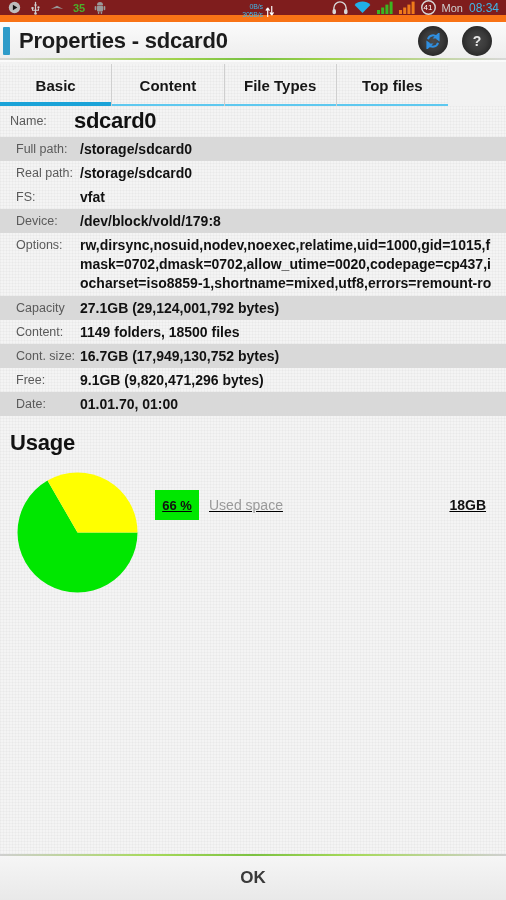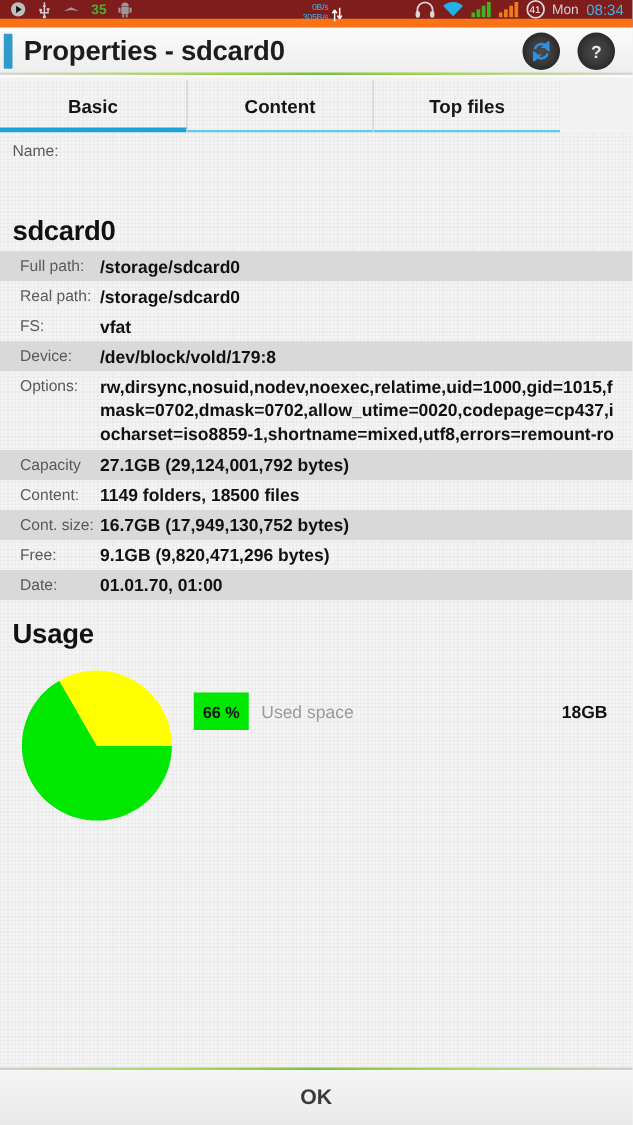--- a/index.html
+++ b/index.html
@@ -95,38 +95,38 @@
   }
   .prow.alt{ background:#d9d9d9; }
   .prow .k{
     color:#5a5a5a; font-size:12.5px; line-height:18px;
     width:64px; flex:0 0 64px; white-space:nowrap;
   }
   .prow .v{
     color:#111; font-size:14px; font-weight:bold; line-height:18px;
     flex:1; word-break:break-all;
   }
-  .prow.name-row{ padding:2px 8px 3px 10px;flex-direction:column; }
+  .prow.name-row{ padding:2px 8px 3px 10px; }
   .prow.name-row .k{ line-height:26px; }
   .prow.name-row .v{ font-size:22px; line-height:26px; letter-spacing:-.3px; }
   .prow.opts .v{ line-height:19px; }
 
   
   #usage-title{
     font-size:22px; font-weight:bold; color:#111;
     padding:14px 0 0 10px; letter-spacing:-.2px;
   }
   #usage-body{
     display:flex; align-items:flex-start;
     padding:12px 12px 0 0;
   }
   #pie-wrap{ width:155px; display:flex; justify-content:center; padding-top:2px; }
   #legend{ flex:1; padding-top:22px; }
   .lrow{
-    display:flex; align-items:center; height:30px; margin-bottom:8px;
+    display:flex; align-items:center; height:30px; margin-bottom:8px;text-decoration:underline;
   }
   .lrow .swatch{
     width:44px; height:30px; display:flex; align-items:center; justify-content:center;
     font-size:13px; font-weight:bold; color:#111;
   }
   .lrow .lname{
     flex:1; padding-left:10px; font-size:14px; color:#9a9a9a;
     height:30px; line-height:30px;
   }
   .lrow .lval{
@@ -265,20 +265,23 @@
 </div>
 
 <div id="tabs" class="linen">
   <div class="tab active">
     <span>Basic</span>
   </div>
   <div class="tab">
     <span>Content</span>
   </div>
   <div class="tab">
+    <span>File Types</span>
+  </div>
+  <div class="tab">
     <span>Top files</span>
   </div>
 </div>
 
 <div id="content" class="linen">
 
   <div class="prow name-row">
     <span class="k">Name:</span>
     <span class="v">sdcard0</span>
   </div>

